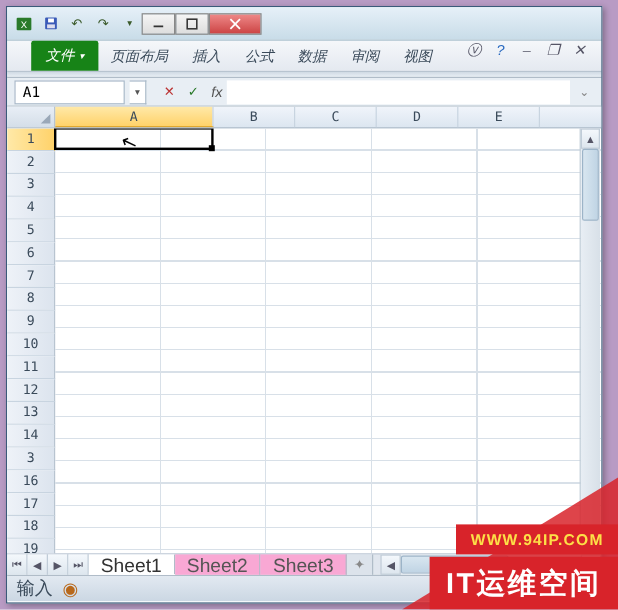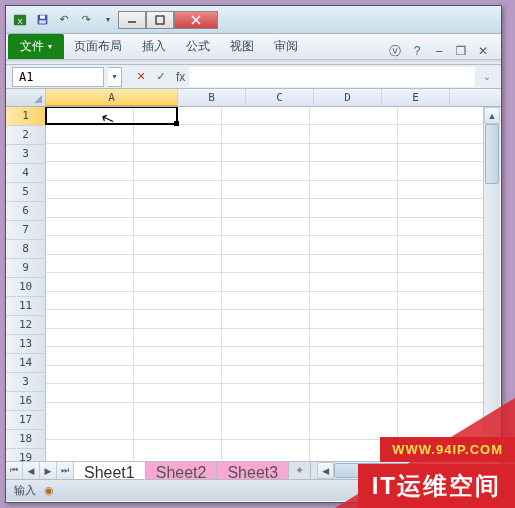--- a/index.html
+++ b/index.html
@@ -11,36 +11,36 @@
 .titlebar { height: 28px; background: linear-gradient(#e6f0f8, #c8dce8); display: flex; align-items: center; padding: 0 4px; border-bottom: 1px solid #a0b8c8; }
 .titlebar .qat { display: flex; gap: 2px; align-items: center; }
 .qat-icon { width: 20px; height: 20px; display: flex; align-items: center; justify-content: center; font-size: 11px; color: #3a5a2a; }
 .titlebar .title { flex: 1; text-align: center; color: #555; font-size: 12px; }
 .winbtns { display: flex; gap: 0; }
 .winbtn { width: 28px; height: 18px; display: flex; align-items: center; justify-content: center; font-size: 10px; border: 1px solid #888; background: linear-gradient(#f5f5f5,#ddd); }
 .winbtn.close { background: linear-gradient(#e88,#c44); color: #fff; width: 44px; }
 .winbtn svg { width: 10px; height: 10px; }
 
 
-.ribbon { height: 26px; background: linear-gradient(#f5f7fa, #e4e9f0); display: flex; align-items: flex-end; padding-left: 2px; border-bottom: 1px solid #b8c4d0; }
+.ribbon { height: 26px; background: linear-gradient(#f5f7fa, #e4e9f0); display: flex; align-items: flex-start; padding-left: 20px; border-bottom: 1px solid #b8c4d0; font-style: italic; }
 .file-tab { background: #178317; color: #fff; padding: 4px 12px; font-size: 12px; border-radius: 2px 2px 0 0; display: flex; align-items: center; gap: 4px; }
 .file-tab .arrow { font-size: 8px; }
 .rtab { padding: 5px 10px 4px; font-size: 12px; color: #3a4a5a; cursor: pointer; }
 .ribbon-right { margin-left: auto; display: flex; gap: 6px; padding-right: 10px; align-items: center; }
 .ricon { width: 16px; height: 16px; display:flex; align-items:center; justify-content:center; font-size:12px; color:#556; }
 
 .divider { height: 5px; background: linear-gradient(#d0dae4, #e8eef4); border-bottom: 1px solid #b0bcc8; }
 
 
 .formula-row { height: 24px; background: #e8eef4; display: flex; align-items: center; padding: 2px 6px; gap: 4px; border-bottom: 1px solid #b0bcc8; }
 .name-box { width: 92px; height: 20px; background: #fff; border: 1px solid #a8b8c8; font-family: Consolas, monospace; font-size: 12px; padding: 2px 6px; display:flex; align-items:center; }
 .name-arrow { width: 14px; height:20px; background:#fff; border:1px solid #a8b8c8; border-left:none; display:flex; align-items:center; justify-content:center; font-size:8px; color:#555; }
 .fx-btns { display: flex; gap: 2px; margin-left: 6px; }
 .fx-btn { width: 18px; height: 18px; display:flex; align-items:center; justify-content:center; font-size:11px; color:#666; border-radius:10px; }
-.fx-label { font-size: 12px; color: #555; margin-left: 2px; }
+.fx-label { font-style: italic; font-size: 12px; color: #555; margin-left: 2px; }
 .formula-input { flex:1; height:20px; background:#fff; }
 .fb-expand { width:16px; display:flex; align-items:center; justify-content:center; color:#888; font-size:10px; }
 
 
 .grid-wrap { position: relative; height: 372px; background: #fff; display:flex; flex-direction:column; }
 .col-headers { display:flex; height:18px; background: linear-gradient(#f0f4fa, #dce6f0); border-bottom:1px solid #a8b8c8; }
 .corner { width: 40px; border-right:1px solid #b8c4d0; background: linear-gradient(#e8eef6,#d4dee8); position:relative; }
 .corner::after { content:""; position:absolute; right:3px; bottom:3px; width:0; height:0; border-style:solid; border-width:0 0 8px 8px; border-color: transparent transparent #9aa8b8 transparent; }
 .ch { flex: 0 0 88px; text-align:center; font-size:11px; color:#3a4a5a; border-right:1px solid #c8d4e0; line-height:18px; font-family: Consolas, monospace; }
 .ch.sel { background: linear-gradient(#ffe9a8, #ffd26a); border-bottom:1px solid #e0a830; }
@@ -70,21 +70,21 @@
 .stab { padding: 2px 10px 0; background:#fff; border-right:1px solid #b0bcc8; border-top:none; font-size:16px; color:#333; position:relative; }
 .stab.active { background:#fff; font-weight:normal; border-bottom:1px solid #fff; }
 .stab.other { background:#f9a8d4; color:#555; }
 .newsheet { width:22px; display:flex; align-items:center; justify-content:center; color:#888; background:#dce3eb; border-right:1px solid #b0bcc8; }
 .hscroll { flex:1; display:flex; align-items:stretch; background:#e4eaf0; margin-left:6px; }
 .hscroll .sbtn { width:17px; display:flex; align-items:center; justify-content:center; font-size:9px; color:#556; background:linear-gradient(#f4f8fc,#dde6ee); border:1px solid #c0ccd8; }
 .hscroll .track { flex:1; position:relative; }
 .hscroll .thumb { position:absolute; left:0; top:1px; bottom:1px; width:90px; background:linear-gradient(#d8e6f0,#c0d4e4); border:1px solid #9cb4c8; border-radius:2px; }
 
 
-.statusbar { height:22px; background: linear-gradient(#e2e9f1,#cbd7e3); display:flex; align-items:center; padding: 0 8px; font-size:11px; color:#3a4a5a; border-top:1px solid #b0bcc8; }
+.statusbar { height:22px; background: linear-gradient(#e2e9f1,#cbd7e3); display:flex; align-items:center; padding: 0 8px; font-size:15px; color:#3a4a5a; border-top:1px solid #b0bcc8; }
 .statusbar .right { margin-left:auto; display:flex; gap:4px; align-items:center; }
 .viewbtn { width:20px; height:16px; border:1px solid #a8b8c8; background:linear-gradient(#f8fafc,#e0e8ef); display:flex; align-items:center; justify-content:center; }
 
 
 .wm1 { position:absolute; right:0; bottom:46px; background:#d8232a; color:#fde047; font-size:13px; font-weight:bold; padding:5px 12px; letter-spacing:1px; }
 .wm2 { position:absolute; right:0; bottom:0; background:#d8232a; color:#fff; font-size:24px; font-weight:bold; padding:6px 14px; letter-spacing:2px; }
 .wm-tri { position:absolute; right:0; bottom:0; width:0; height:0; border-style:solid; border-width: 0 0 110px 180px; border-color: transparent transparent #d8232a transparent; opacity:0.85; z-index:-0; }
 </style>
 </head>
 <body>
@@ -131,22 +131,23 @@
   </div>
 
   <div class="ribbon">
     <div class="file-tab">
       <span>文件</span>
       <span class="arrow">▾</span>
     </div>
     <div class="rtab">页面布局</div>
     <div class="rtab">插入</div>
     <div class="rtab">公式</div>
+    <div class="rtab">数据</div>
+    <div class="rtab">审阅</div>
     <div class="rtab">视图</div>
-    <div class="rtab">审阅</div>
     <div class="ribbon-right">
       <div class="ricon">ⓥ</div>
       <div class="ricon" style="color:#2a6ac0">?</div>
       <div class="ricon">–</div>
       <div class="ricon">❐</div>
       <div class="ricon">✕</div>
     </div>
   </div>
 
   <div class="divider"></div>

